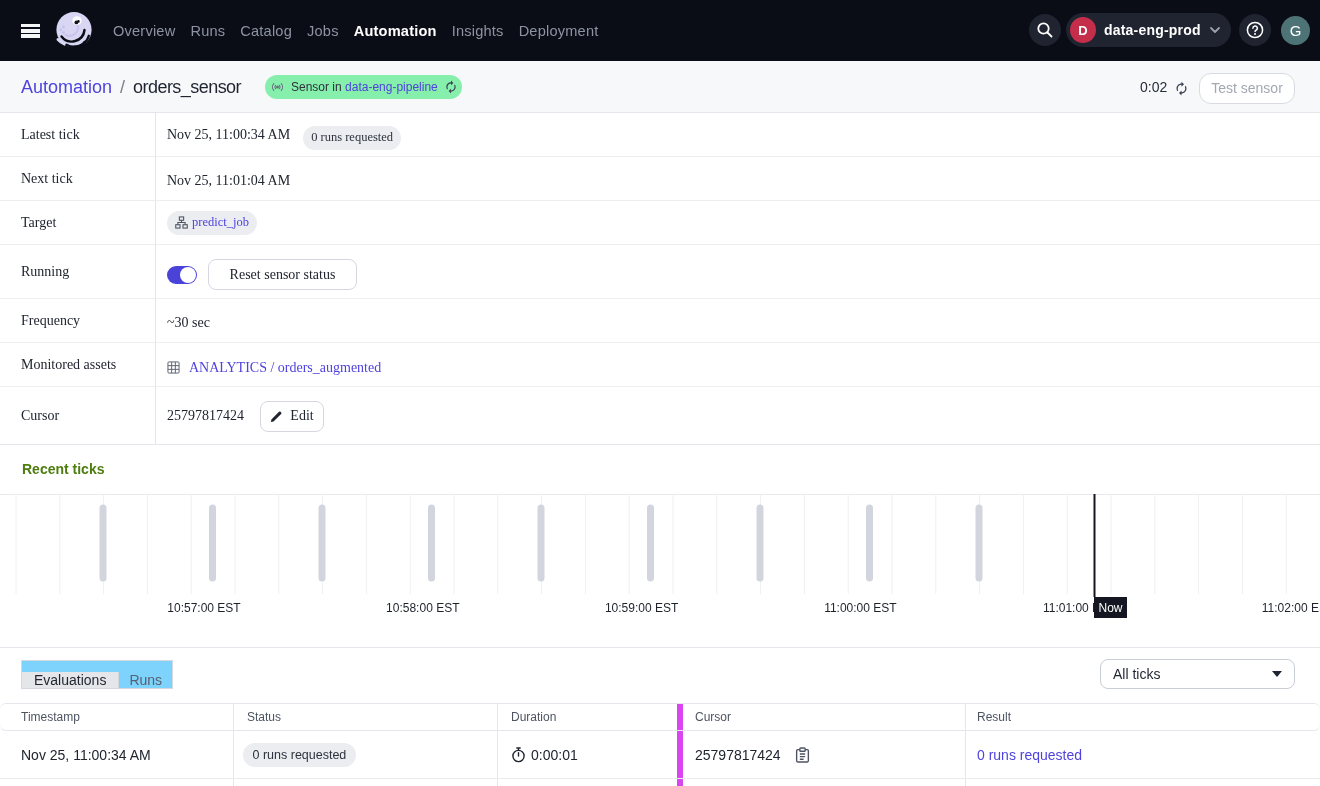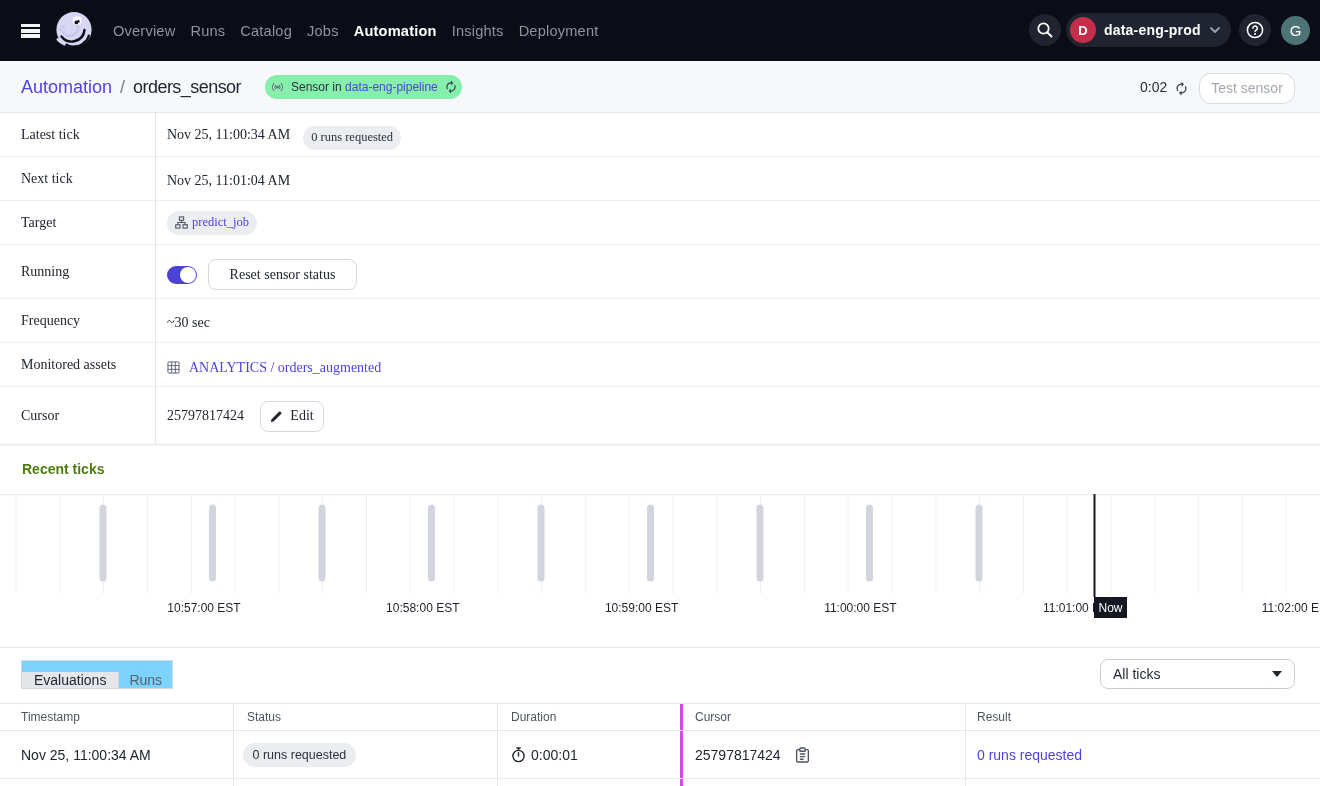--- a/index.html
+++ b/index.html
@@ -59,29 +59,29 @@
 #bottom { position:absolute; left:0; top:647px; width:1320px; height:139px; border-top:1px solid #e3e6ea; }
 #seg { position:absolute; left:21px; top:12px; height:29px; display:flex; border:1px solid #d5d9df;
   border-radius:0; overflow:hidden; background:#7dd3fc;align-items:flex-end; }
 #seg .s1 { padding:0 12px; background:#e4e6ea; display:flex; align-items:center; font-size:14px; color:#1f2430;
   border-right:1px solid #d5d9df; }
 #seg .s2 { padding:0 10px; display:flex; align-items:center; font-size:14px; color:#596070; }
 #allticks { position:absolute; left:1100px; top:11px; width:195px; height:30px; border:1px solid #c9cdd4;
   border-radius:8px; background:#fff; font-size:14px; color:#1f2430; display:flex; align-items:center;
   padding:0 12px; justify-content:space-between; }
 #thead { position:absolute; left:0; top:55px; width:1320px; height:28px; border-top:1px solid #e3e6ea;
-  border-bottom:1px solid #e3e6ea; display:flex; font-size:12px; color:#4d5462; }
+  border-bottom:1px solid #e3e6ea; display:flex; font-size:12px; color:#4d5462;border-radius:6px; }
 #trow { position:absolute; left:0; top:83px; width:1320px; height:48px; border-bottom:1px solid #e9ebef;
   display:flex; font-size:14px; color:#20252f; }
 #tghost { position:absolute; left:0; top:131px; width:1320px; height:8px; display:flex; }
 .c1 { width:234px; border-right:1px solid #e3e6ea; padding-left:21px; display:flex; align-items:center;}
 .c2 { width:264px; border-right:1px solid #e3e6ea; padding-left:13px; display:flex; align-items:center;}
 #trow .c2 { padding-left:9px; }
 #trow .c2 .pill { padding:0 9.5px; }
-.c3 { width:185px; border-right:3px solid #d946ef; padding-left:13px; display:flex; align-items:center;}
+.c3 { width:185px; border-right:6px solid #d946ef; padding-left:13px; display:flex; align-items:center;}
 .c4 { width:283px; border-right:1px solid #e3e6ea; padding-left:12px; display:flex; align-items:center;}
 .c5 { flex:1; padding-left:11px; display:flex; align-items:center;}
 </style>
 </head>
 <body>
 
 <div id="nav">
   <div id="burger">
       <div></div>
       <div></div>

